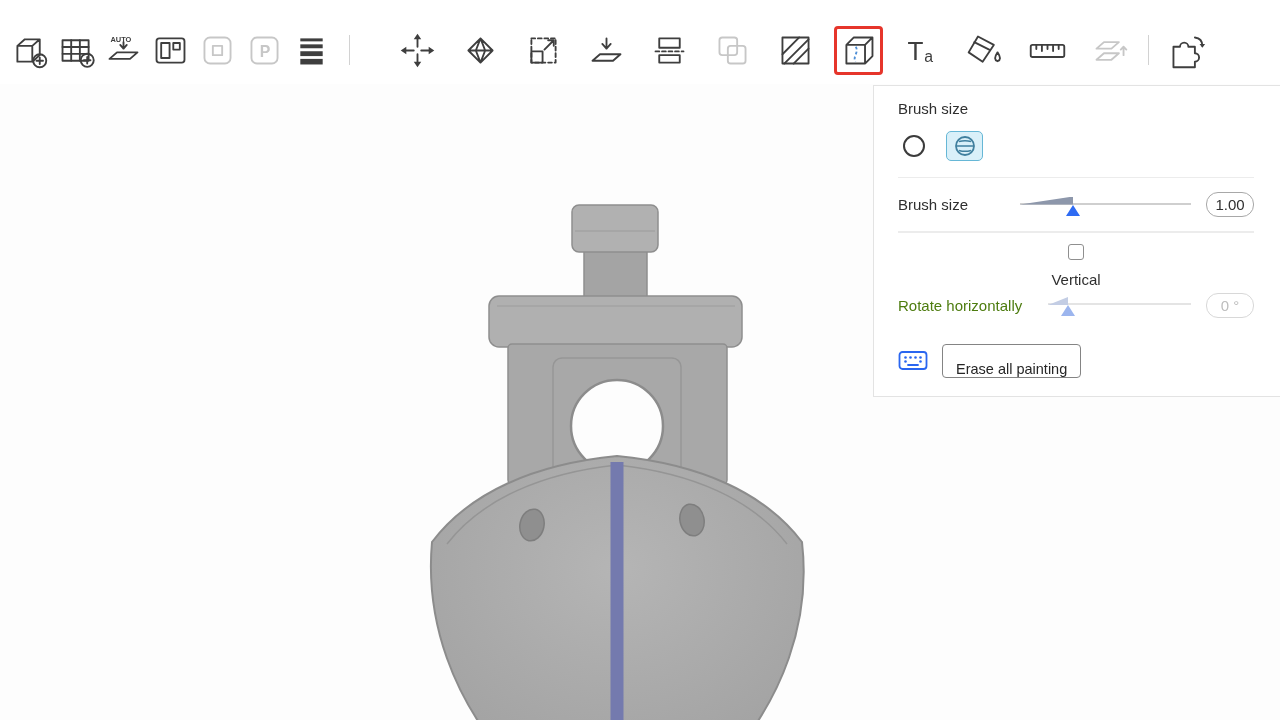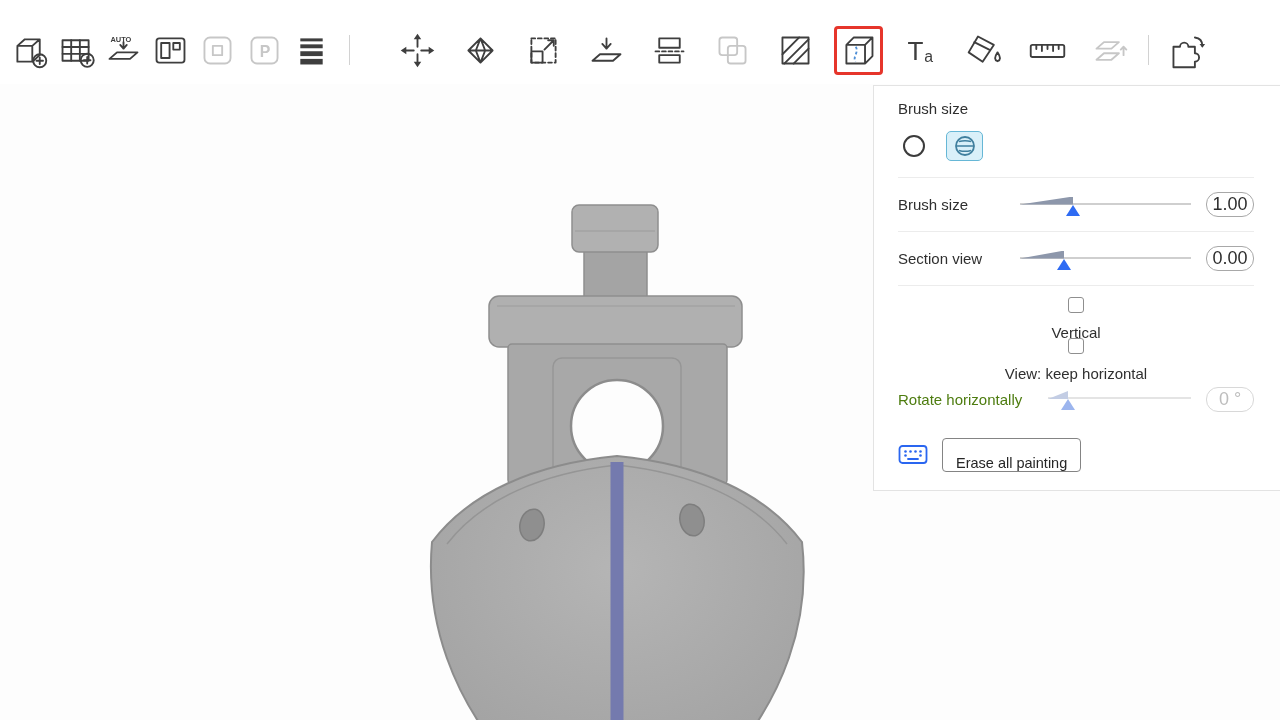--- a/index.html
+++ b/index.html
@@ -43,21 +43,21 @@
   .shape-sphere-btn{width:37px;height:30px;background:#d9f0f9;border:1.5px solid #66b7d6;border-radius:5px;display:flex;align-items:center;justify-content:center;padding:0;cursor:pointer;}
   hr.p-sep{border:none;border-top:1px solid #ececec;margin:0;}
   .slider-row{display:flex;align-items:center;height:53px;}
   .slider-row .p-label{width:122px;flex:none;}
   .slider{flex:1;position:relative;height:24px;margin-right:15px;cursor:pointer;}
   .slider .track{position:absolute;left:0;right:0;top:10px;height:2px;background:#cfcfcf;}
   .slider .wedge{position:absolute;left:0;top:4px;height:8px;width:var(--p);background:#8d97ab;clip-path:polygon(0 100%,100% 0,100% 100%);}
   .slider .thumb{position:absolute;top:12px;left:var(--p);transform:translateX(-50%);width:0;height:0;
     border-left:7px solid transparent;border-right:7px solid transparent;border-bottom:11px solid #2e6bf3;}
   .valbox{width:48px;height:25px;border:1px solid #a8a8a8;border-radius:12px;font-family:"Liberation Sans",sans-serif;
-    font-size:18px;text-align:center;color:#2f2f2f;background:#fff;flex:none;box-sizing:border-box;padding:0;}
+    font-size:15px;text-align:center;color:#2f2f2f;background:#fff;flex:none;box-sizing:border-box;padding:0;}
   .check-row{display:flex;align-items:center;gap:11px;height:30px;margin-top:11px;cursor:pointer;flex-direction:column;}
   .cb{width:16px;height:16px;border:1.5px solid #8f8f8f;border-radius:3px;background:#fff;box-sizing:border-box;flex:none;}
   .rotate-row{height:46px;margin-top:8px;}
   .rotate-row .p-label{width:150px;color:#4d7c0f;}
   .rotate-row .track{background:#e4e4e4;}
   .rotate-row .wedge{background:#c3cde4;}
   .rotate-row .thumb{border-bottom-color:#9cb5ee;}
   .rotate-row .valbox{border-color:#d8d8d8;color:#bdbdbd;}
   .actions{display:flex;align-items:center;gap:14px;margin-top:16px;}
   .kbd-btn{background:none;border:none;padding:0;cursor:pointer;display:flex;}
@@ -272,41 +272,28 @@
       <div class="slider" style="--p:31%">
         <div class="track"></div>
         <div class="wedge"></div>
         <div class="thumb"></div>
       </div>
       <input class="valbox" value="1.00" style="">
     </div>
 
     <hr class="p-sep">
 
-    <div class="slider-row">
-      <span class="p-label">Section view</span>
-      <div class="slider" style="--p:26%">
-        <div class="track"></div>
-        <div class="wedge"></div>
-        <div class="thumb"></div>
-      </div>
-      <input class="valbox" value="0.00" style="">
-    </div>
 
     <hr class="p-sep">
 
     <div class="check-row">
       <span class="cb"></span>
       <span class="p-label">Vertical</span>
     </div>
 
-    <div class="check-row">
-      <span class="cb"></span>
-      <span class="p-label">View: keep horizontal</span>
-    </div>
 
     <div class="slider-row rotate-row">
       <span class="p-label">Rotate horizontally</span>
       <div class="slider" style="--p:14%">
         <div class="track"></div>
         <div class="wedge"></div>
         <div class="thumb"></div>
       </div>
       <input class="valbox" value="0 °" style="">
     </div>

